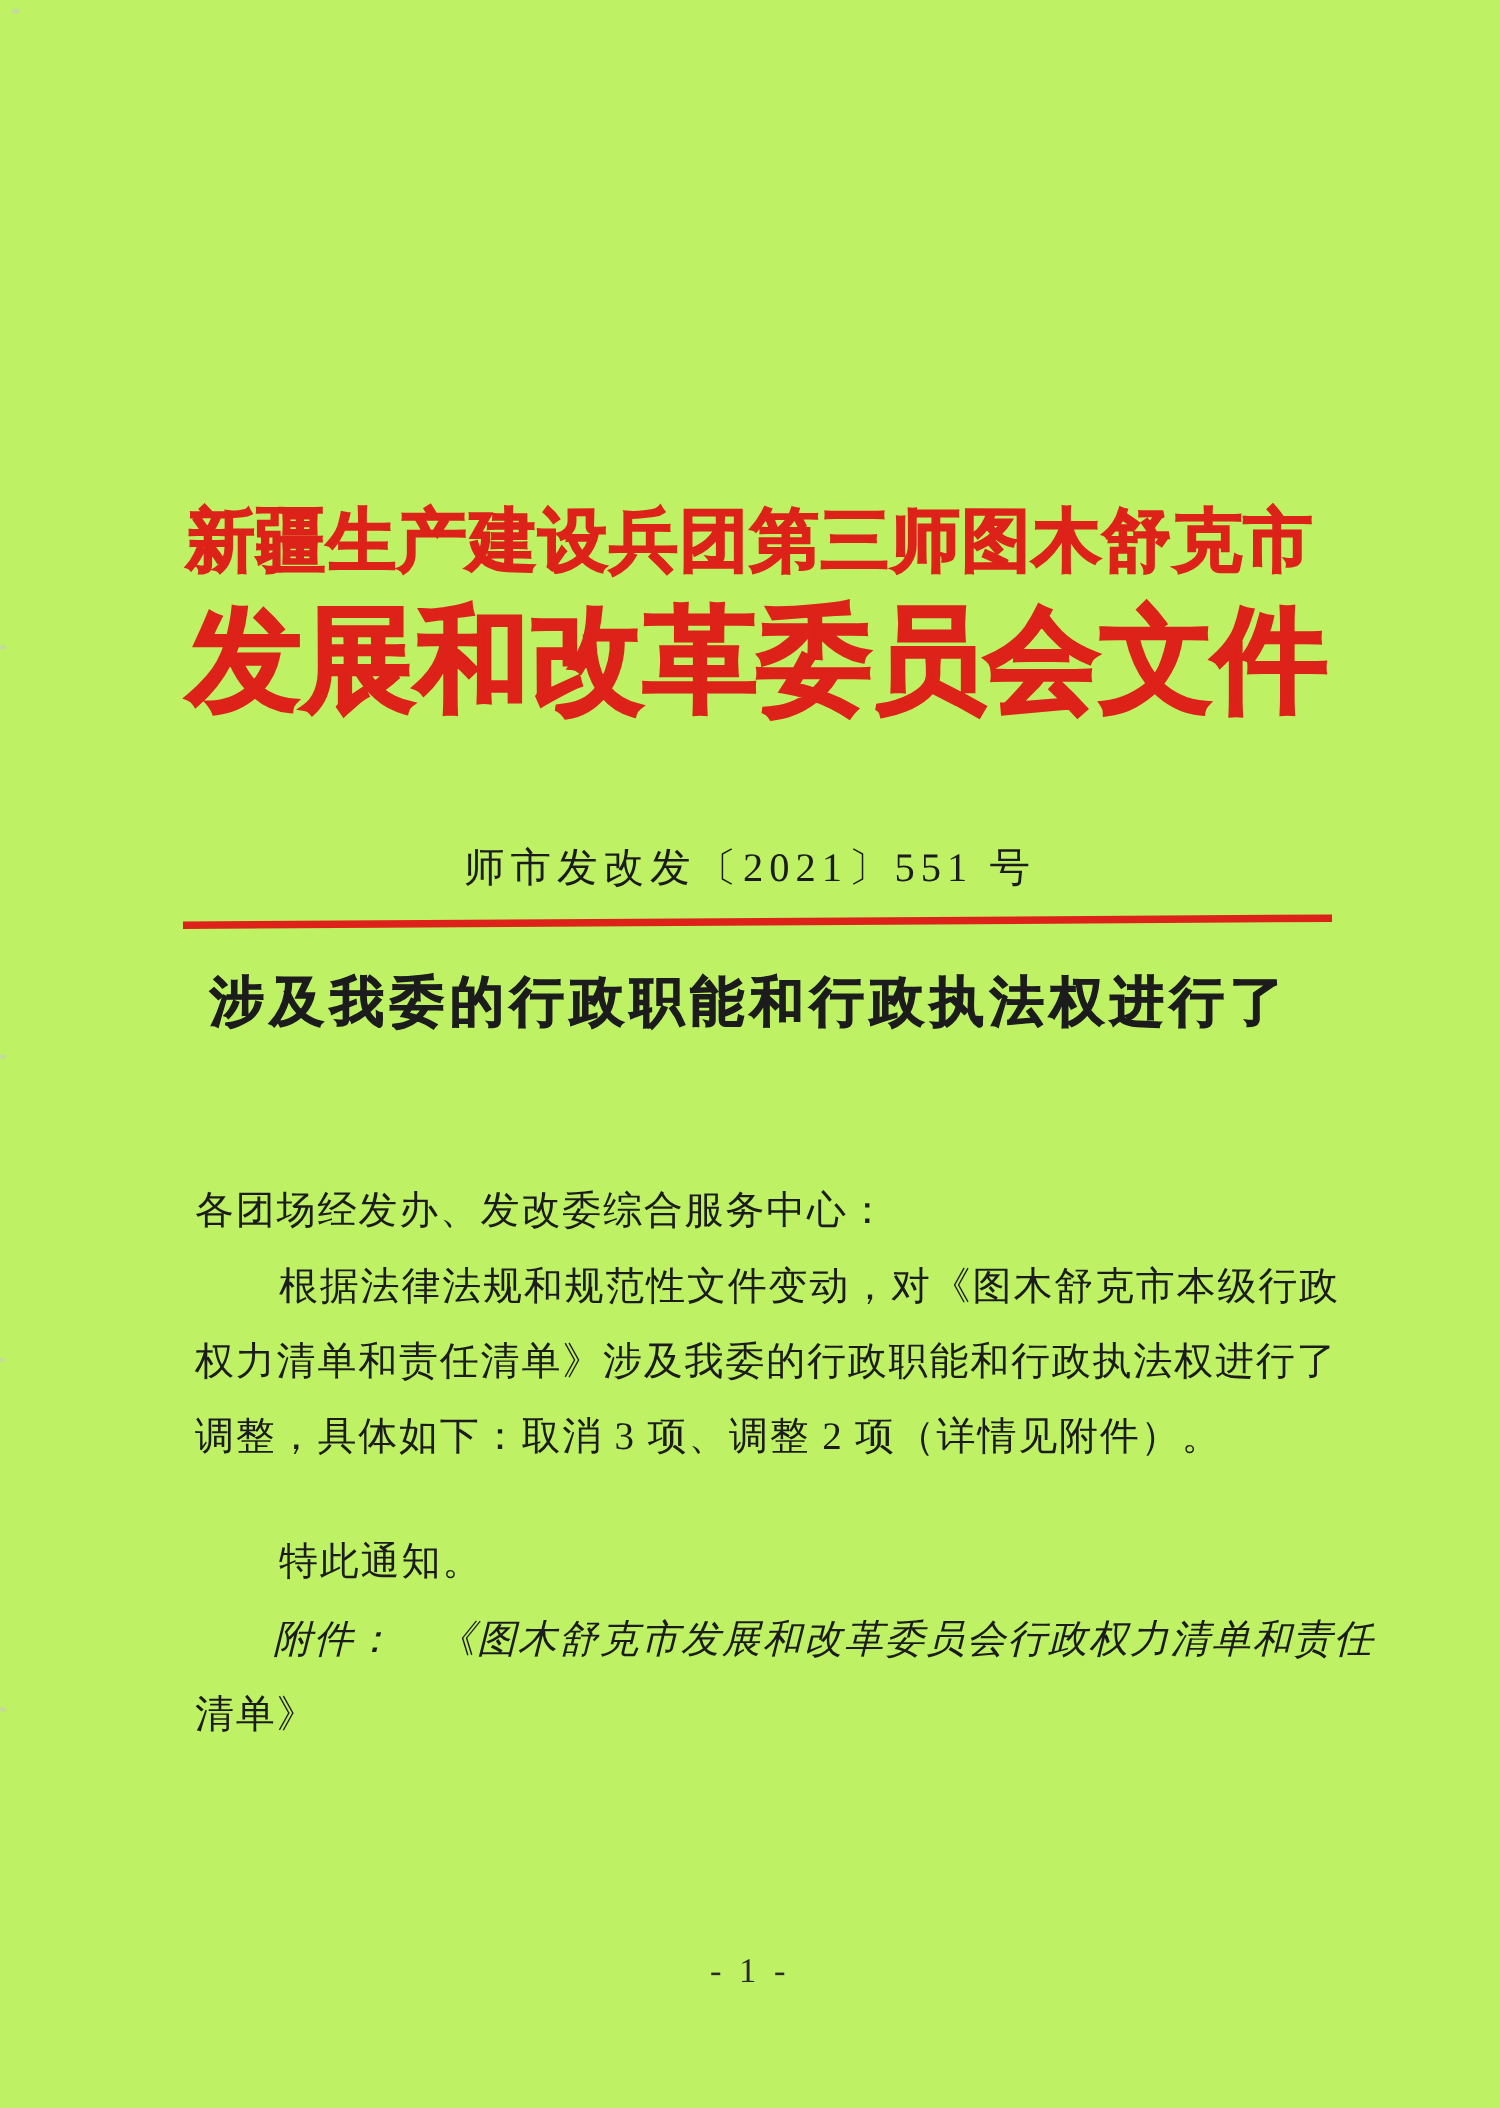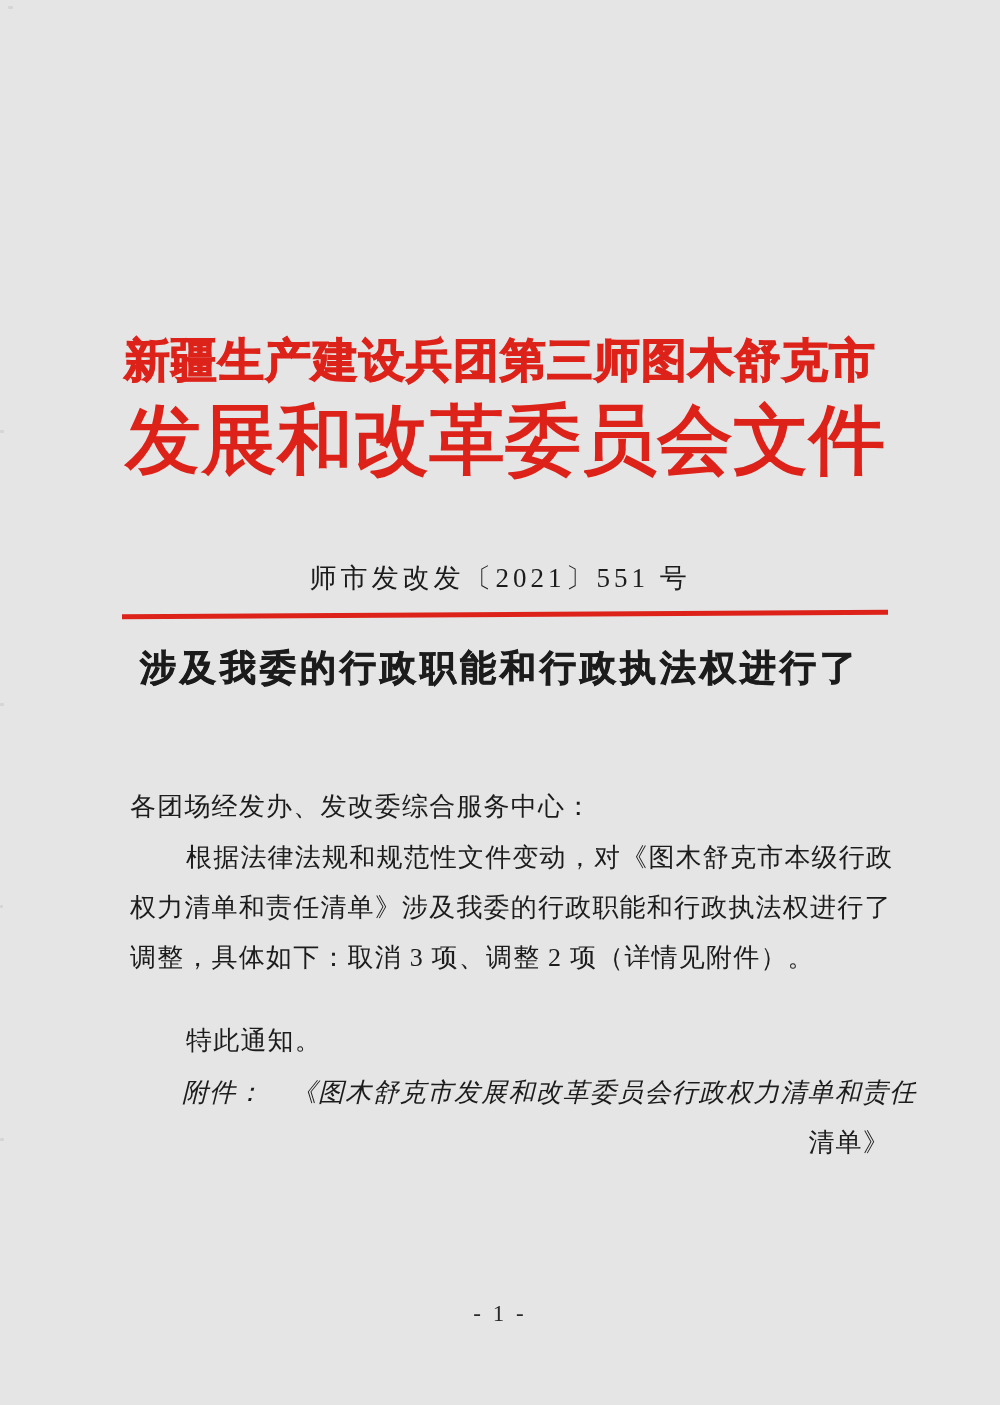--- a/index.html
+++ b/index.html
@@ -5,21 +5,21 @@
   html, body {
     margin: 0;
     padding: 0;
     background: #9a9a9a;
   }
   .page {
     position: relative;
     width: 1000px;
     height: 1405px;
     margin: 0 auto;
-    background: #e5e5e5;
+    background: #bef264;
     overflow: hidden;
     font-family: "Liberation Serif", "DejaVu Serif", serif;
     color: #1c1c1c;
   }
 
   
   .org-line1 {
     position: absolute;
     top: 330px;
     left: 0;
@@ -32,21 +32,21 @@
     -webkit-text-stroke: 1.2px #dd221a;
     white-space: nowrap;
   }
   .org-line2 {
     position: absolute;
     top: 390px;
     left: 0;
     right: 0;
     text-align: center;
     font-size: 76px;
-    font-weight: 400;
+    font-weight: 700;
     color: #dd221a;
     letter-spacing: 0px;
     -webkit-text-stroke: 2px #dd221a;
     white-space: nowrap;
     padding-left: 10px;
   }
 
   
   .doc-number {
     position: absolute;
@@ -96,21 +96,21 @@
     line-height: 34px;
   }
   .indent { padding-left: 56px; }
   .indent-sm { padding-left: 52px; }
   .ln-salutation { top: 790px; }
   .ln-p1a { top: 841px; }
   .ln-p1b { top: 891px; }
   .ln-p1c { top: 941px; }
   .ln-closing { top: 986px; margin-top: 38px; }
   .ln-att1 { top: 1076px; font-style: italic; }
-  .ln-att2 { top: 1126px; text-align: right; }
+  .ln-att2 { top: 1126px; }
 
   
   .page-number {
     position: absolute;
     top: 1301px;
     left: 0;
     right: 0;
     text-align: center;
     font-size: 23px;
     letter-spacing: 3px;

